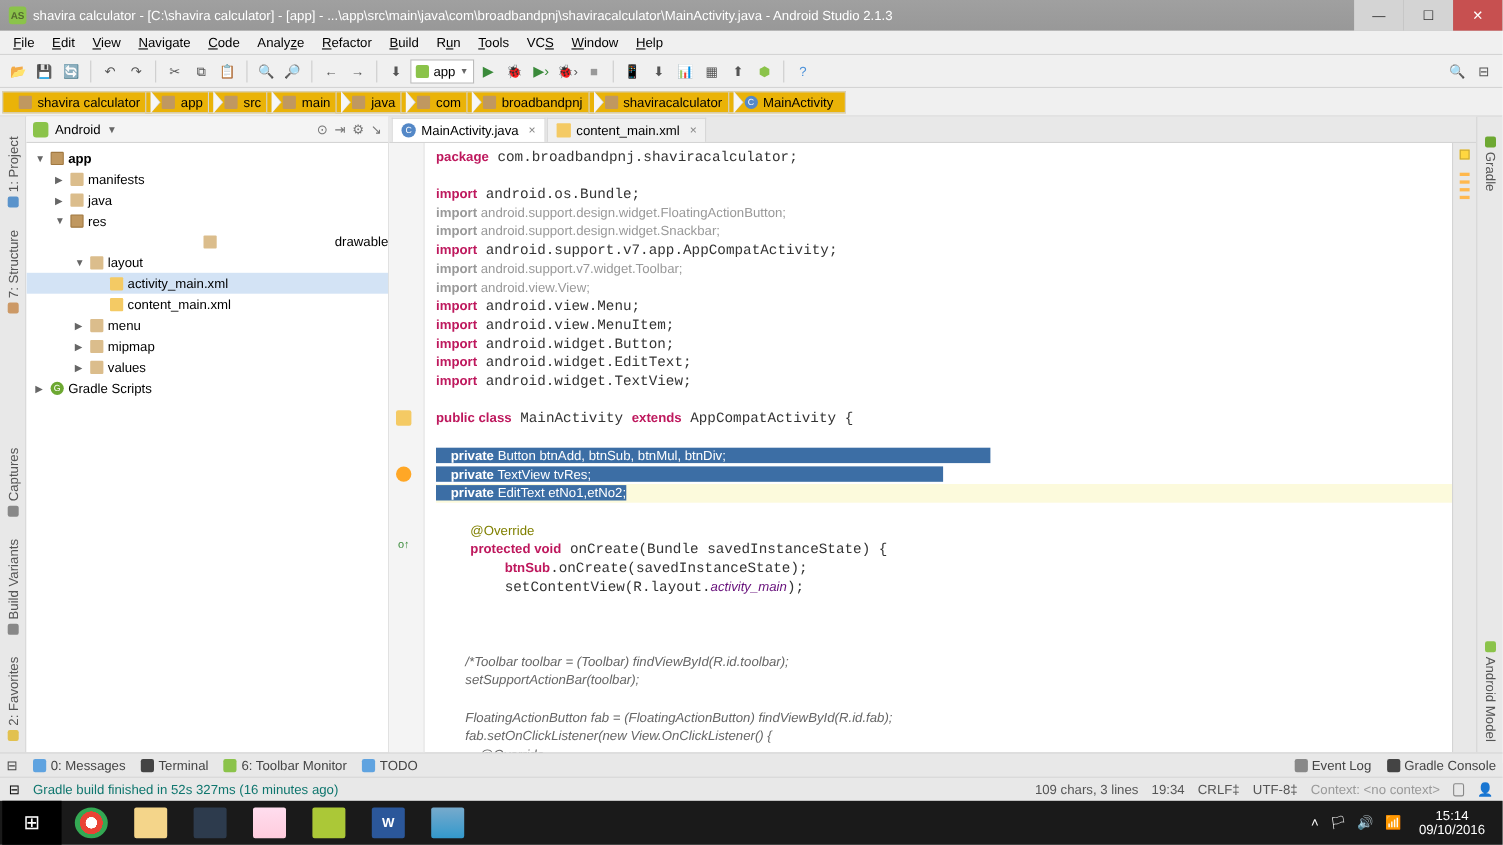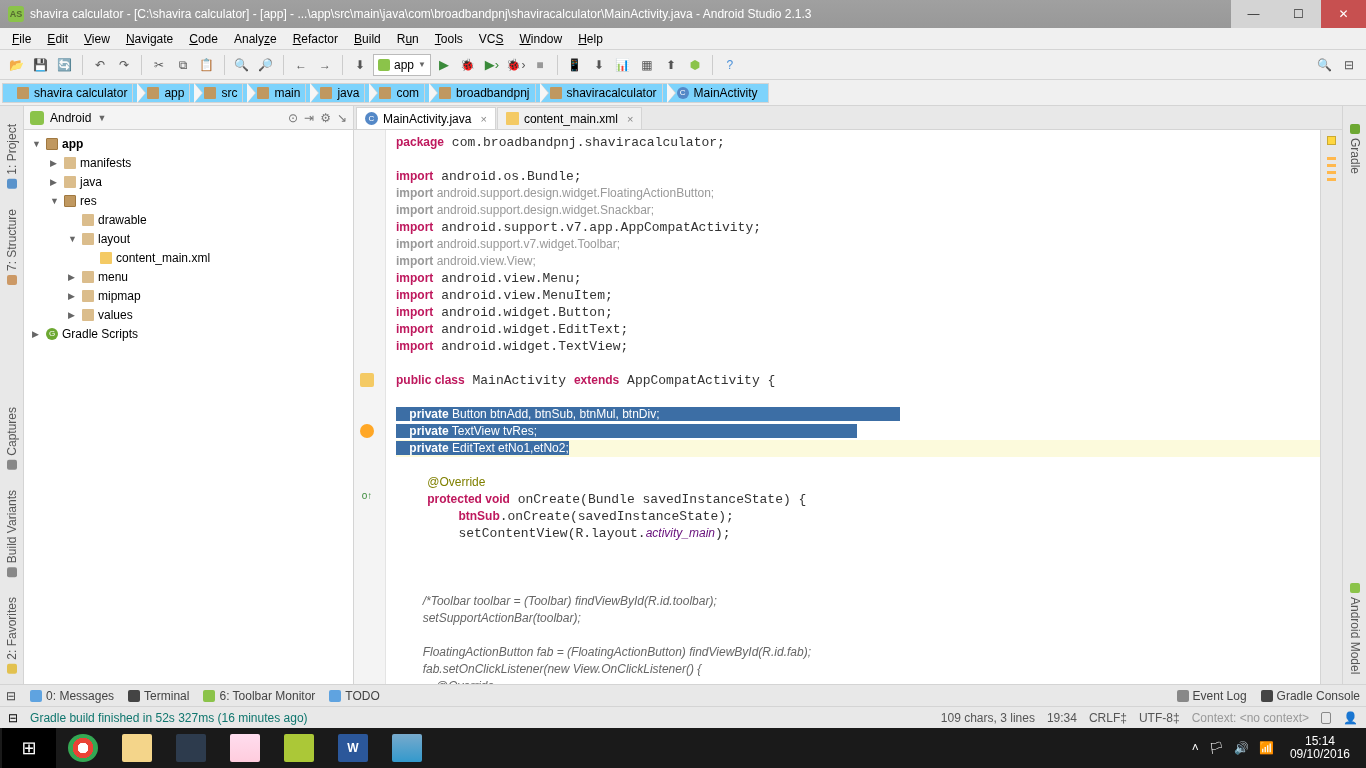--- a/index.html
+++ b/index.html
@@ -23,21 +23,21 @@
 .toolbar { height: 30px; background: #f0f0f0; display: flex; align-items: center; padding: 0 6px; border-bottom: 1px solid #d4d4d4; gap: 2px; }
 .tool-btn { width: 22px; height: 22px; display: flex; align-items: center; justify-content: center; color: #555; border-radius: 2px; }
 .tool-sep { width: 1px; height: 20px; background: #ccc; margin: 0 4px; }
 .tool-select { height: 22px; border: 1px solid #bbb; background: #fff; padding: 0 4px; display: flex; align-items: center; gap: 4px; font-size: 12px; }
 .tool-select .droid { width: 12px; height: 12px; background: #8bc34a; border-radius: 2px; }
 .run-btn { color: #3a8a3a; font-size: 13px; }
 .stop-btn { color: #999; }
 
 
 .breadcrumb { height: 26px; background: #f0f0f0; display: flex; align-items: center; padding: 0 2px; border-bottom: 1px solid #d4d4d4; }
-.crumb { display: flex; align-items: center; padding: 0 10px 0 14px; height: 20px; background: #7dd3fc; border: 1px solid #d4d4d4; position: relative; margin-right: -6px; gap: 5px; }
+.crumb { display: flex; align-items: center; padding: 0 10px 0 14px; height: 20px; background: #eab308; border: 1px solid #d4d4d4; position: relative; margin-right: -6px; gap: 5px; }
 .crumb::after { content: ''; position: absolute; right: -8px; top: -1px; width: 0; height: 0; border-top: 10px solid transparent; border-bottom: 10px solid transparent; border-left: 8px solid #f6f6f6; z-index: 2; }
 .crumb::before { content:''; position:absolute; right:-9px; top:-1px; border-top:10px solid transparent; border-bottom:10px solid transparent; border-left:9px solid #d4d4d4; z-index:1; }
 .crumb:last-child::after, .crumb:last-child::before { display: none; }
 .crumb .ic { width: 12px; height: 12px; }
 .ic-folder { background: #c09860; border-radius: 1px; }
 .ic-c { background: #5488c7; border-radius: 50%; color: #fff; font-size: 8px; display: flex; align-items: center; justify-content: center; }
 
 
 .main-area { flex: 1; display: flex; min-height: 0; }
 .sidebar-strip { width: 24px; background: #e8e8e8; border-right: 1px solid #d4d4d4; display: flex; flex-direction: column; align-items: center; padding-top: 8px; }
@@ -261,29 +261,34 @@
         <div class="tree-row" style="padding-left: 26px;">
           <span class="arrow">▶</span>
           <div class="ic-fld"></div>
           <span>java</span>
         </div>
         <div class="tree-row" style="padding-left: 26px;">
           <span class="arrow">▼</span>
           <div class="ic-mod"></div>
           <span>res</span>
         </div>
-        <div class="tree-row" style="padding-left: 44px;">
+        <div class="tree-row" style="padding-left: 44px; justify-content: space-between;">
           <span class="arrow"></span>
           <div class="ic-fld"></div>
           <span>drawable</span>
         </div>
         <div class="tree-row" style="padding-left: 44px;">
           <span class="arrow">▼</span>
           <div class="ic-fld"></div>
           <span>layout</span>
+        </div>
+        <div class="tree-row selected" style="padding-left: 62px;">
+          <span class="arrow"></span>
+          <div class="ic-xml"></div>
+          <span>activity_main.xml</span>
         </div>
         <div class="tree-row" style="padding-left: 62px;">
           <span class="arrow"></span>
           <div class="ic-xml"></div>
           <span>content_main.xml</span>
         </div>
         <div class="tree-row" style="padding-left: 44px;">
           <span class="arrow">▶</span>
           <div class="ic-fld"></div>
           <span>menu</span>

